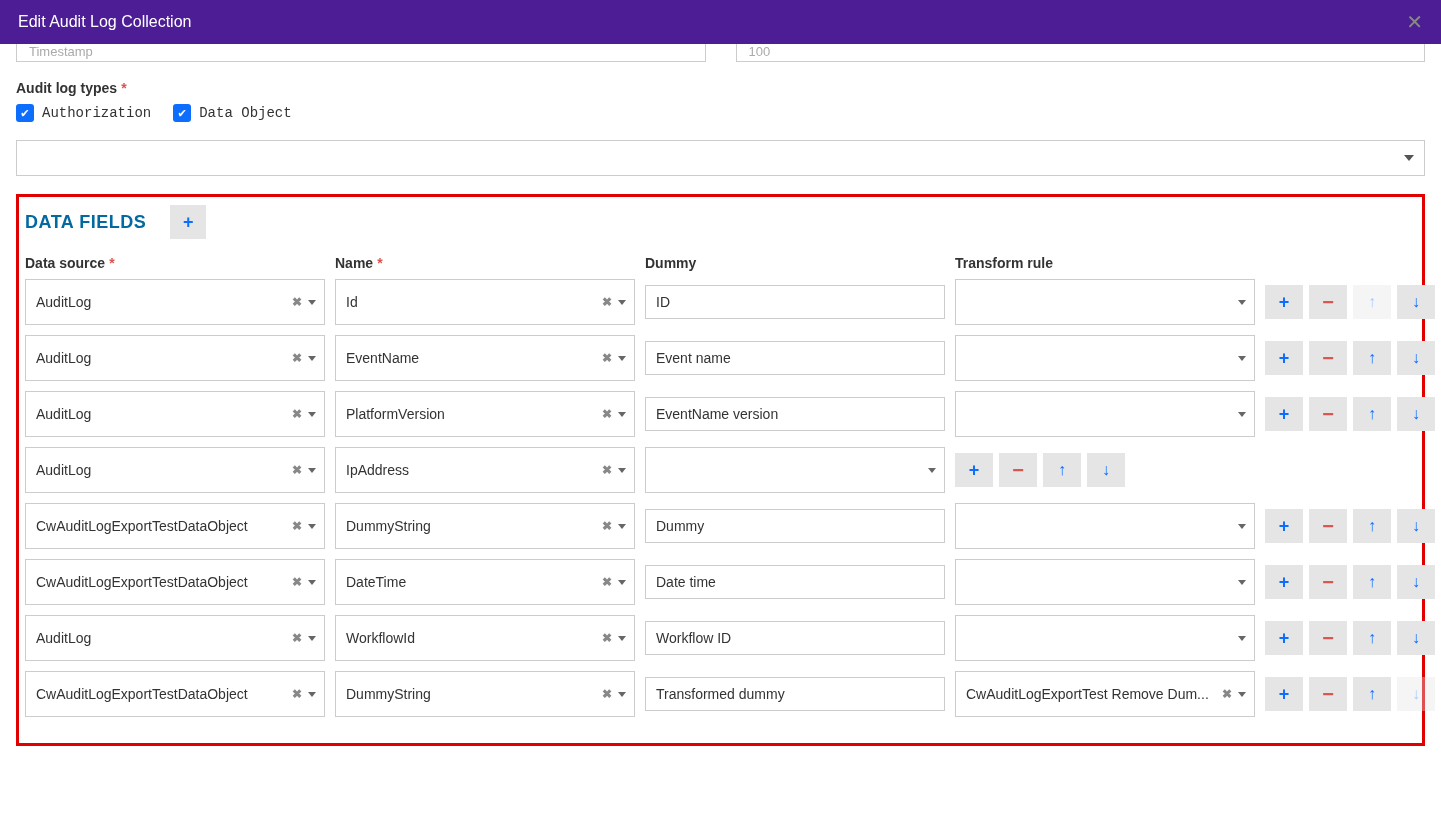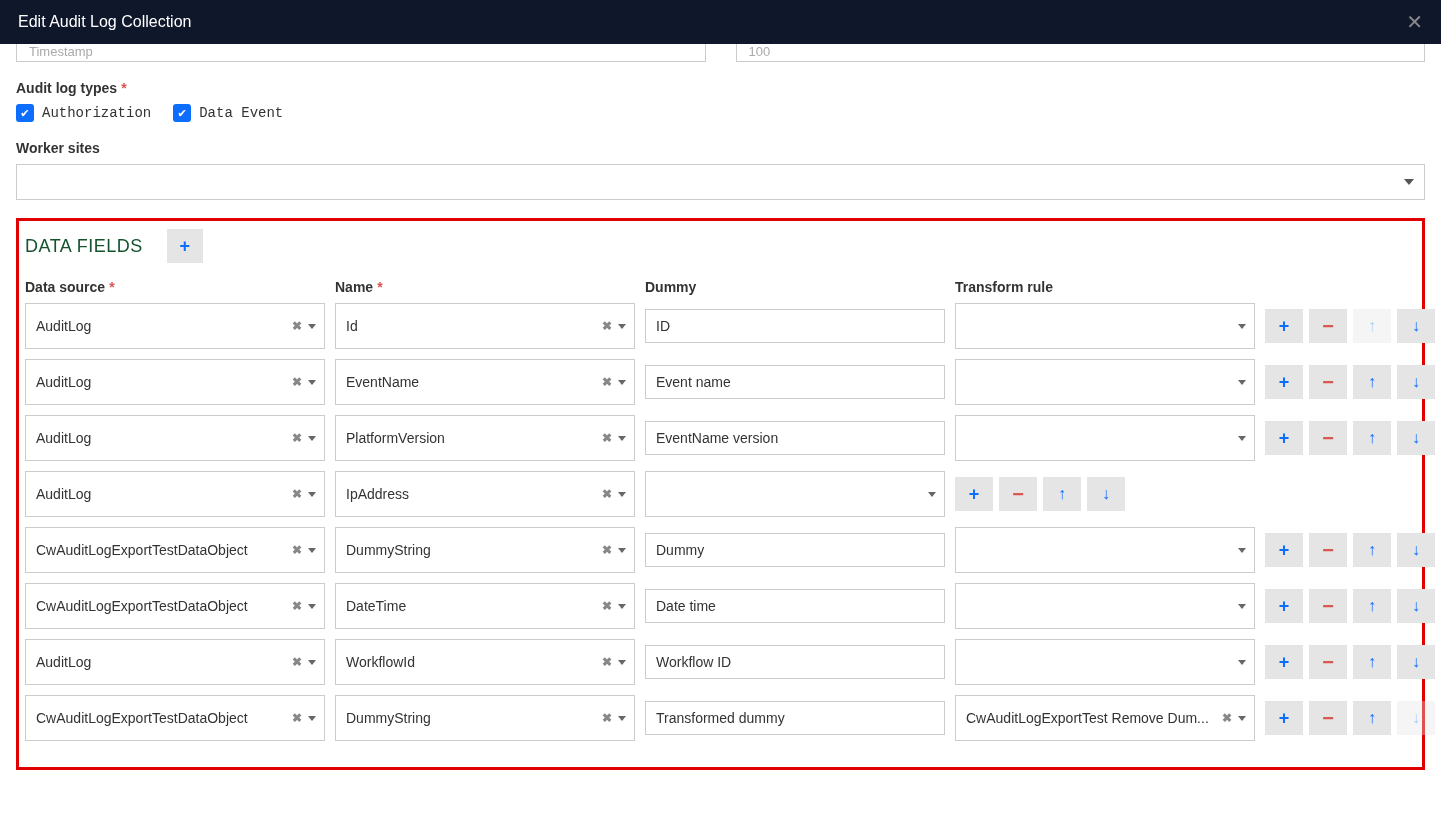--- a/index.html
+++ b/index.html
@@ -4,21 +4,21 @@
 <style>
   * { box-sizing: border-box; }
   body {
     margin: 0;
     font-family: "Segoe UI", Arial, Helvetica, sans-serif;
     font-size: 14px;
     color: #333;
     background: #fff;
   }
   .modal-header {
-    background: #0f172a;
+    background: #4c1d95;
     color: #fff;
     padding: 12px 18px;
     display: flex;
     justify-content: space-between;
     align-items: center;
   }
   .modal-header .title { font-size: 16px; }
   .modal-header .close {
     font-size: 20px;
     color: #888;
@@ -93,23 +93,23 @@
     border: 3px solid #e00000;
     padding: 8px 6px 16px 6px;
   }
   .section-header {
     display: flex;
     align-items: center;
     gap: 24px;
     margin-bottom: 16px;
   }
   .section-title {
-    font-weight: 400;
+    font-weight: 700;
     font-size: 18px;
-    color: #14532d;
+    color: #0369a1;
     letter-spacing: 0.5px;
   }
   .add-btn {
     width: 36px; height: 34px;
     background: #e5e5e5;
     display: inline-flex;
     align-items: center;
     justify-content: center;
     color: #0d6efd;
     font-weight: 700;
@@ -233,25 +233,24 @@
   <label class="form-label">
     <span>Audit log types</span><span class="req">*</span>
   </label>
   <div class="checkbox-row">
     <label class="chk">
       <span class="chk-box"></span>
       <span>Authorization</span>
     </label>
     <label class="chk">
       <span class="chk-box"></span>
-      <span>Data Event</span>
+      <span>Data Object</span>
     </label>
   </div>
 
-  <label class="form-label">Worker sites</label>
   <div class="worker-select">
     <span class="caret-down"></span>
   </div>
 
 
   <div class="highlight">
     <div class="section-header">
       <span class="section-title">DATA FIELDS</span>
       <span class="add-btn">
           <span class="ic-plus">+</span>

